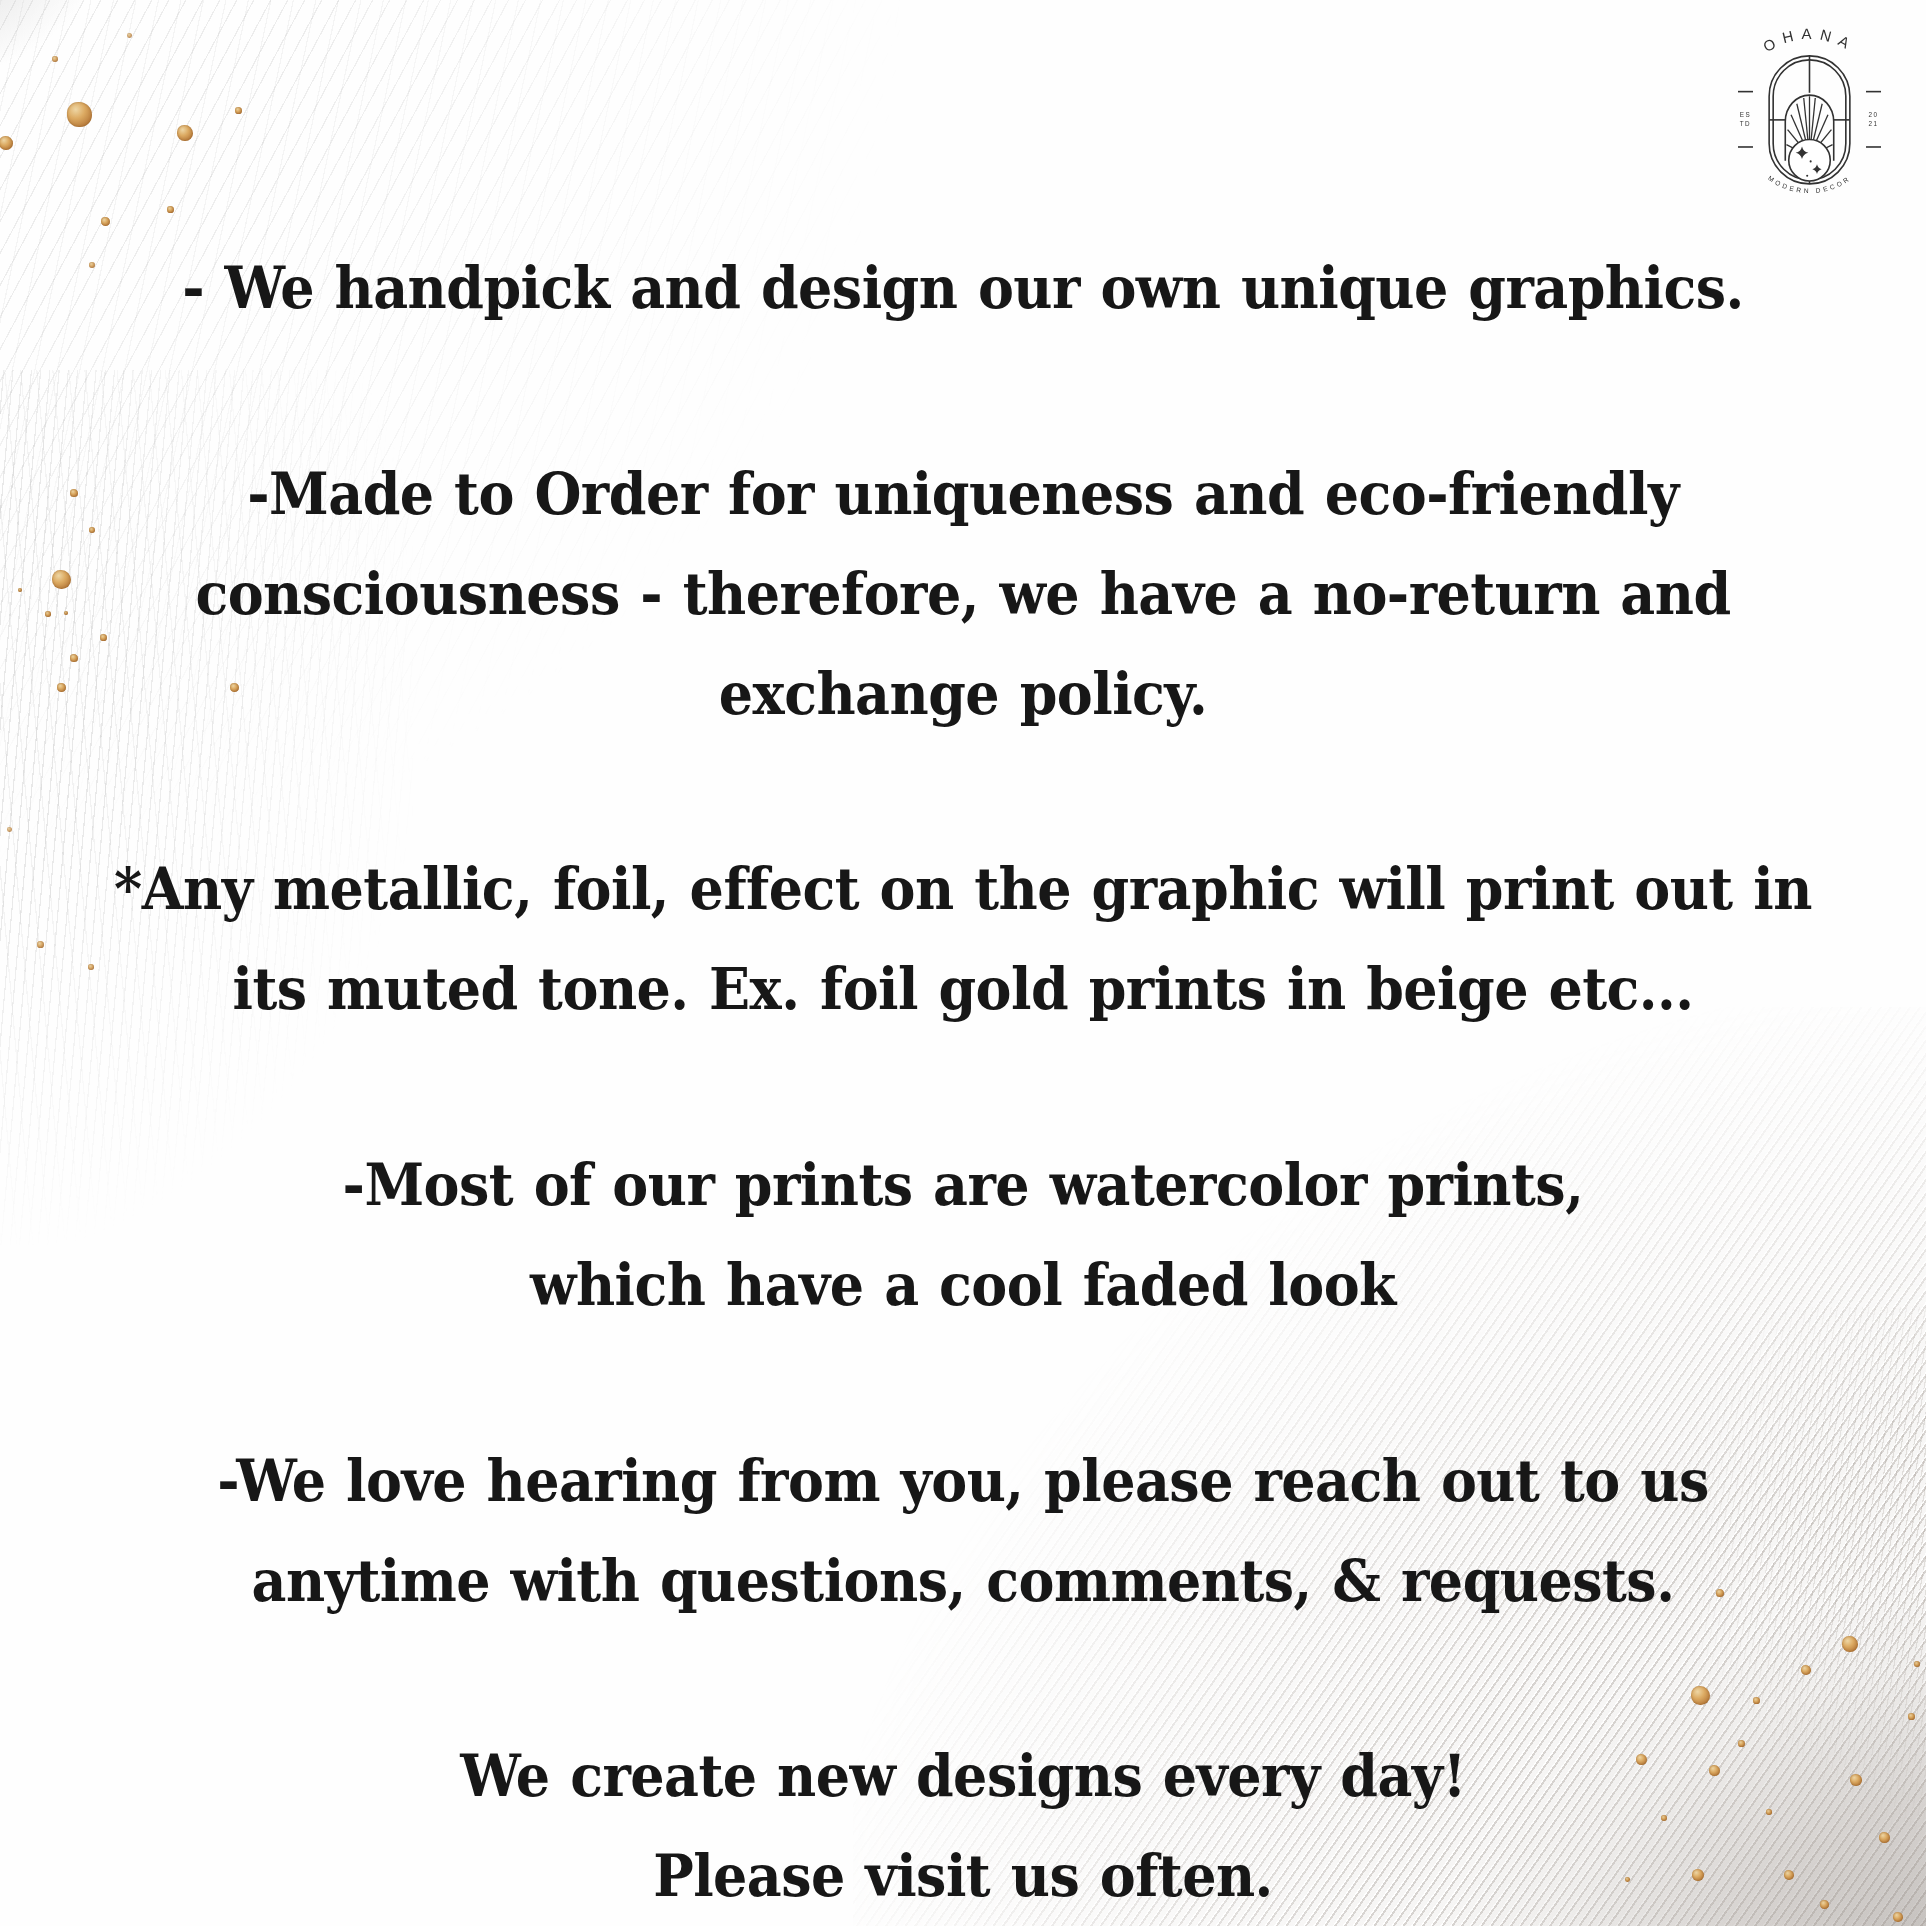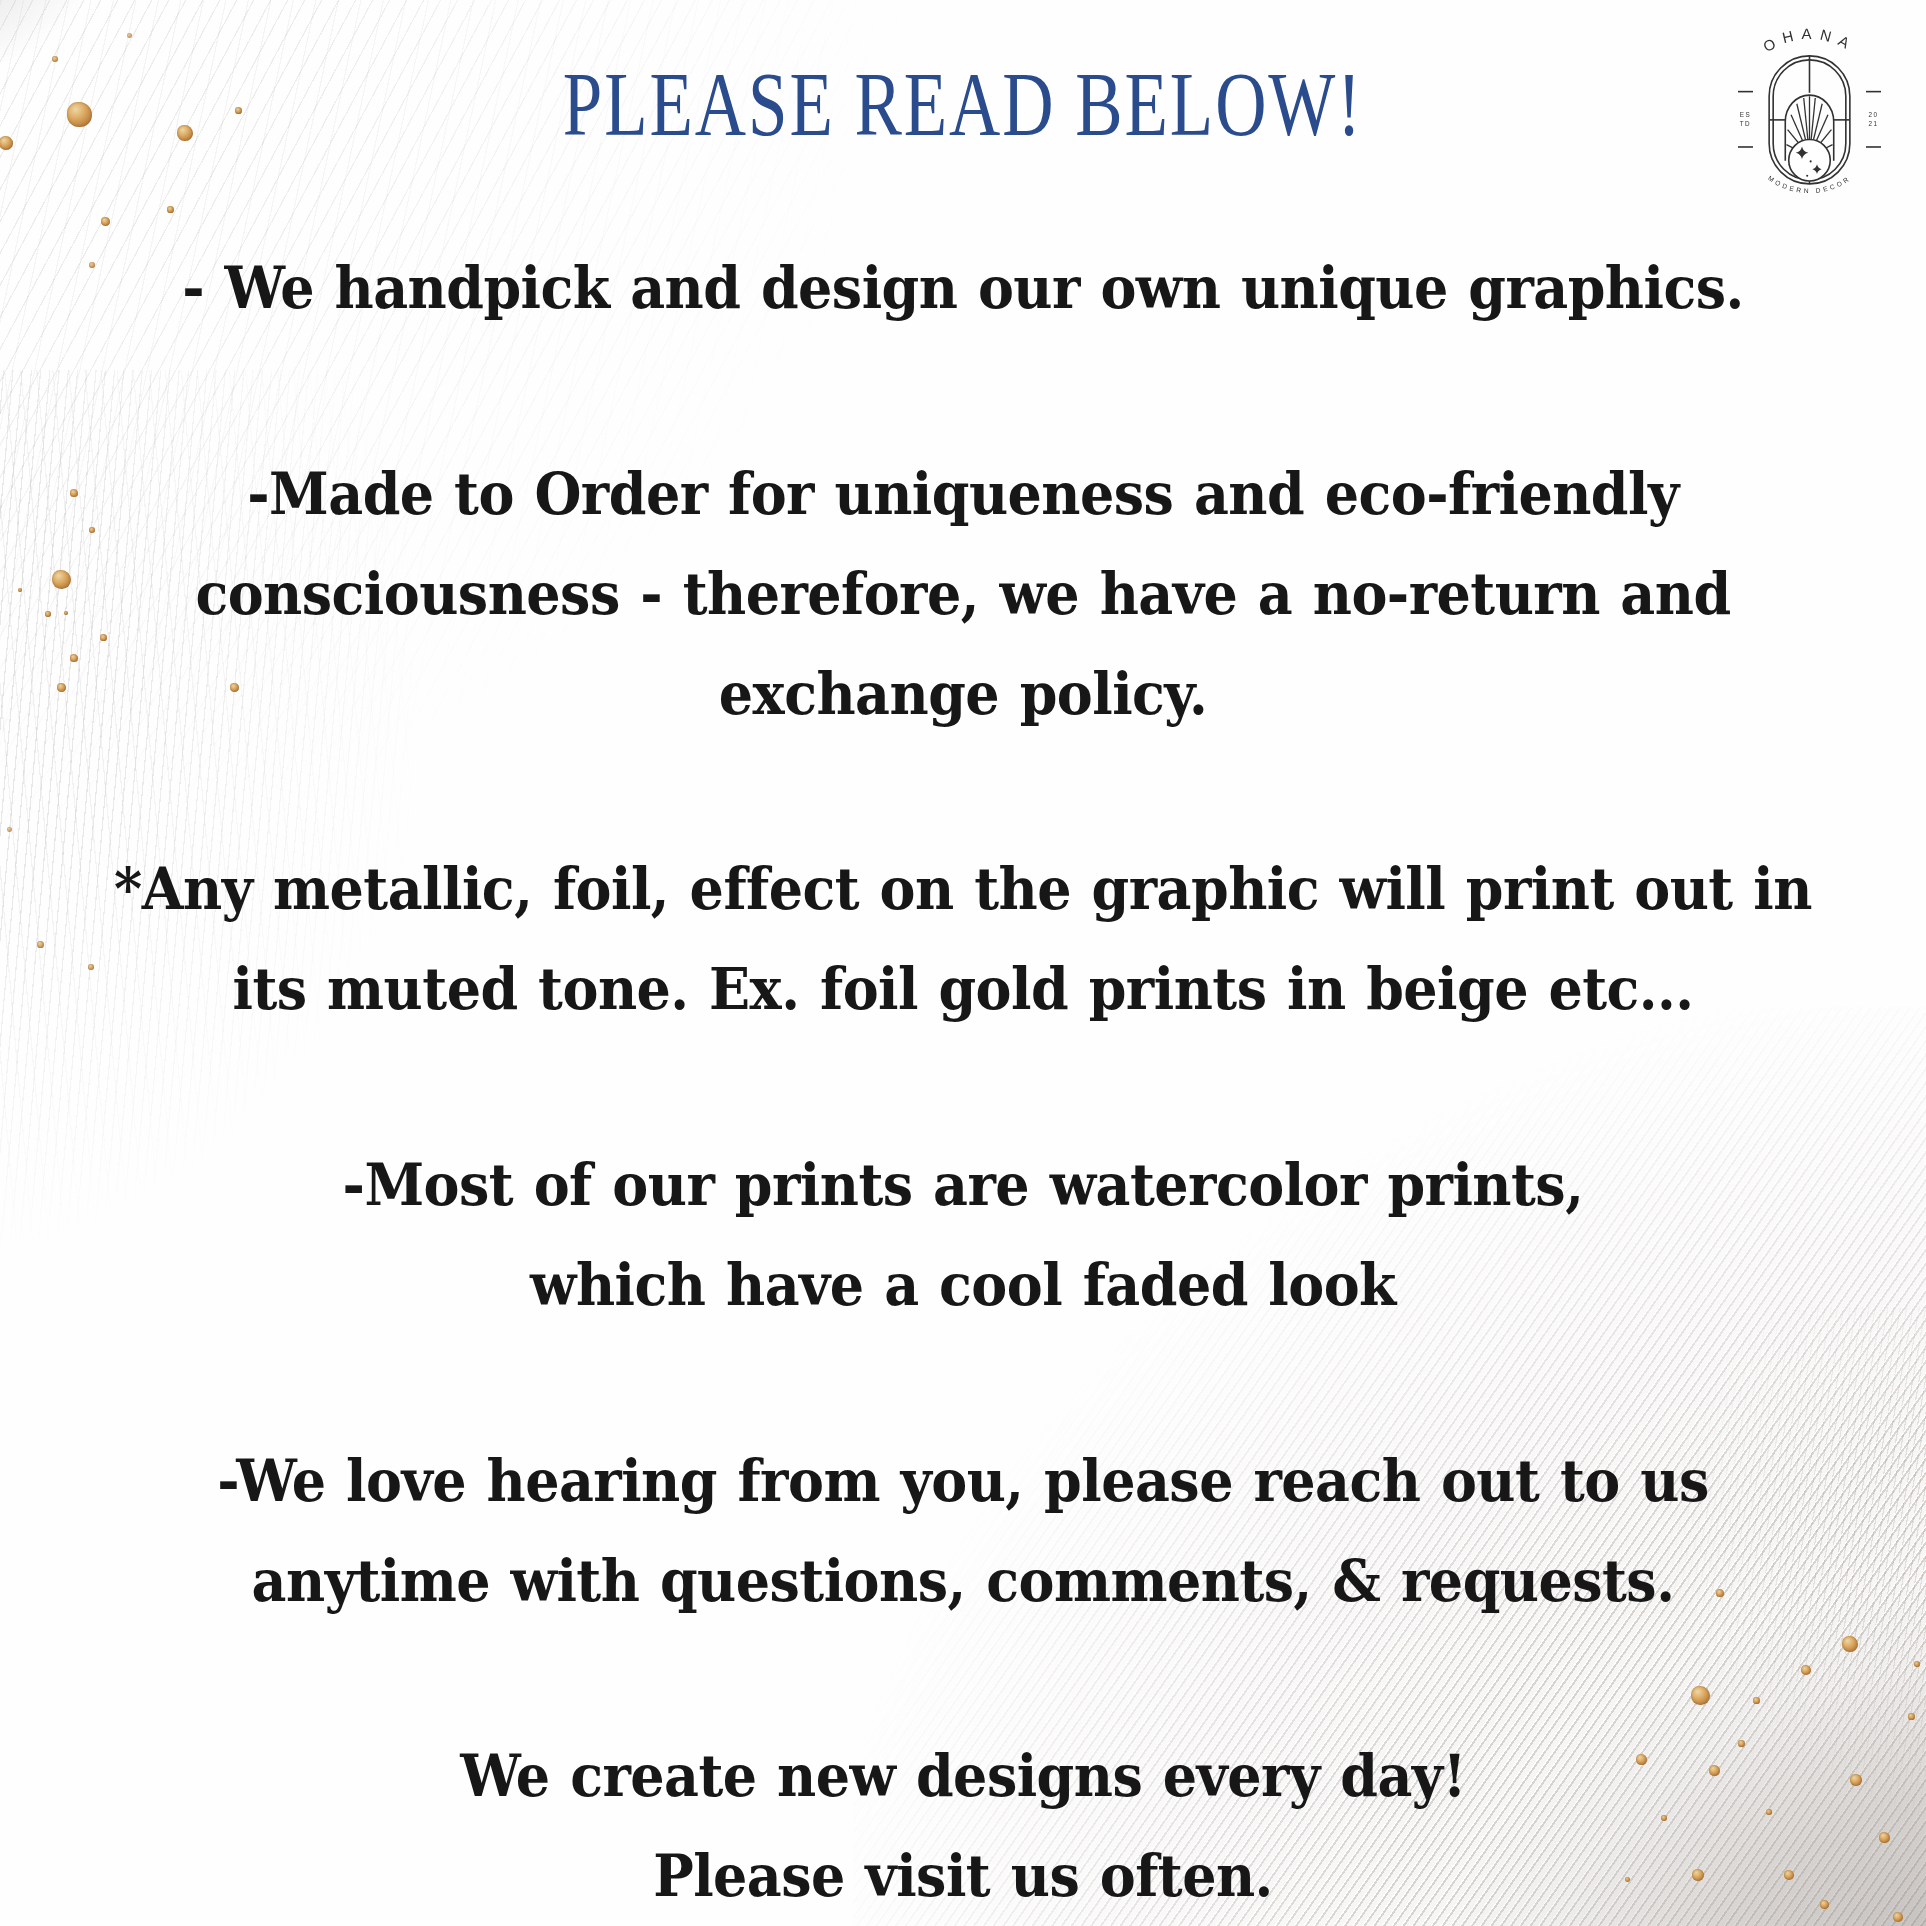--- a/index.html
+++ b/index.html
@@ -136,23 +136,20 @@
       <div class="speck" style="left: 1692px; top: 1869px; width: 12.3px; height: 12.3px; opacity: 1;"></div>
       <div class="speck" style="left: 1908px; top: 1713px; width: 7.4px; height: 7.4px; opacity: 1;"></div>
       <div class="speck" style="left: 1661px; top: 1815px; width: 6.2px; height: 6.2px; opacity: 1;"></div>
       <div class="speck" style="left: 1820px; top: 1900px; width: 8.6px; height: 8.6px; opacity: 1;"></div>
       <div class="speck" style="left: 1893px; top: 1912px; width: 10px; height: 10px; opacity: 1;"></div>
       <div class="speck" style="left: 1625px; top: 1877px; width: 5px; height: 5px; opacity: 1;"></div>
       <div class="speck" style="left: 1766px; top: 1809px; width: 5.5px; height: 5.5px; opacity: 1;"></div>
       <div class="speck" style="left: 1914px; top: 1661px; width: 6.2px; height: 6.2px; opacity: 1;"></div>
     </div>
 
-  <div class="title">
-    <span class="inner">PLEASE READ BELOW!</span>
-  </div>
 
   <svg class="logo" viewBox="0 0 300 300">
     <defs>
       <path id="arcTop" d="M 25 140 A 125 125 0 0 1 275 140"></path>
       <path id="arcBot" d="M 28 160 A 122 122 0 0 0 272 160"></path>
     </defs>
     <g fill="none" stroke="#323232" stroke-width="1.6">
       <rect x="80" y="44" width="140" height="222" rx="70" ry="70"></rect>
       <rect x="87" y="51" width="126" height="208" rx="63" ry="63"></rect>
       <line x1="150" y1="44" x2="150" y2="108"></line>

